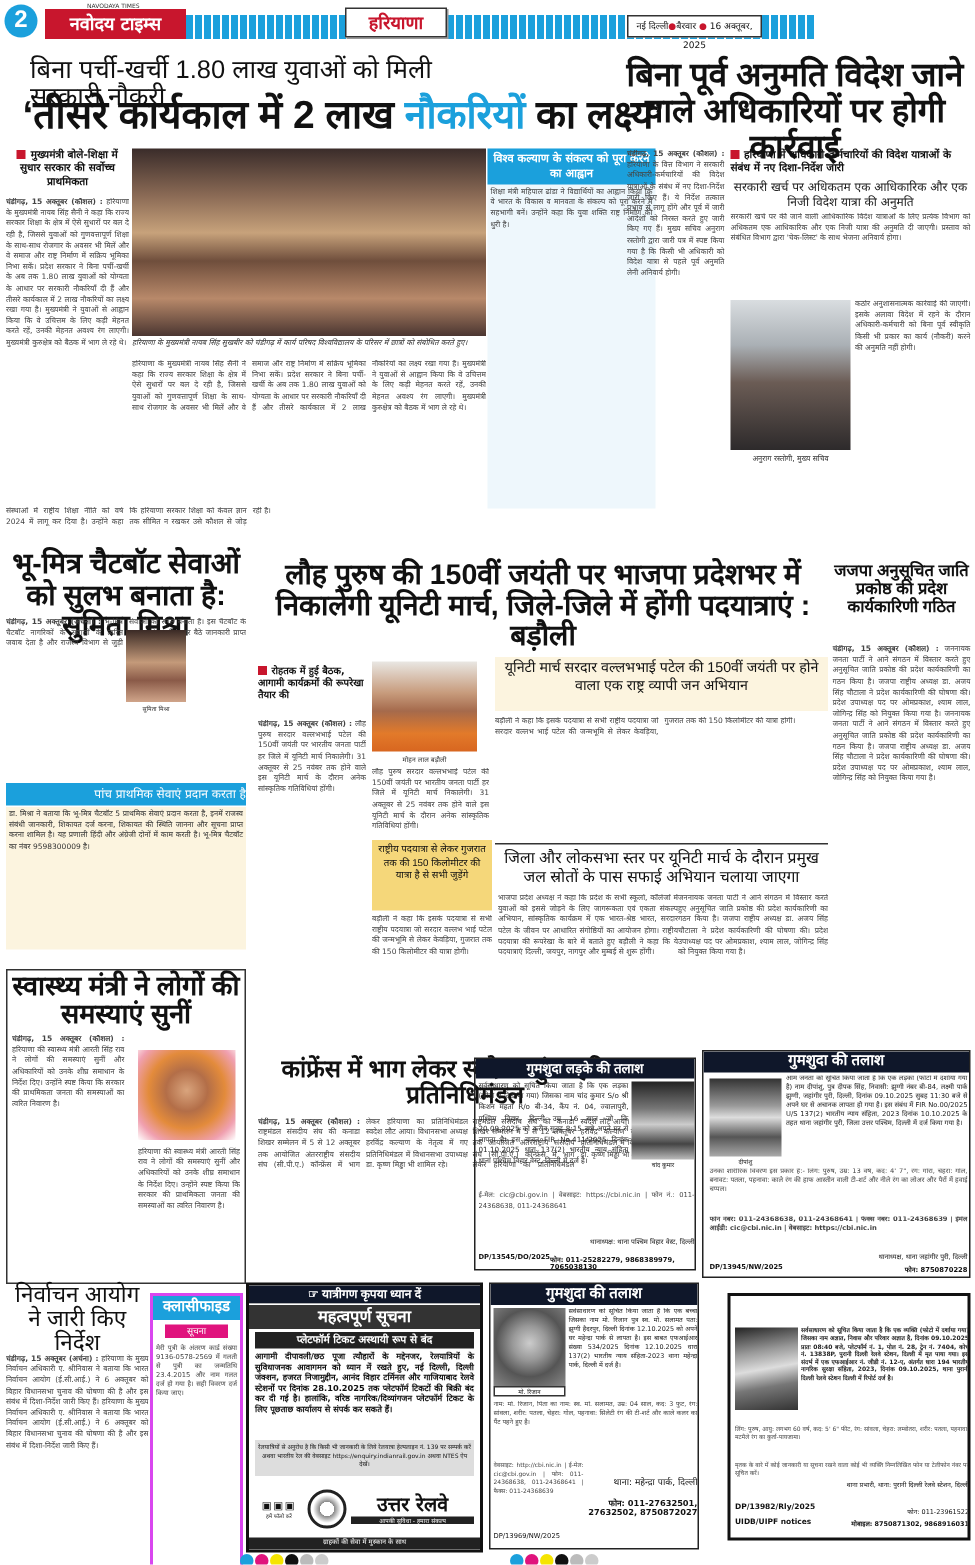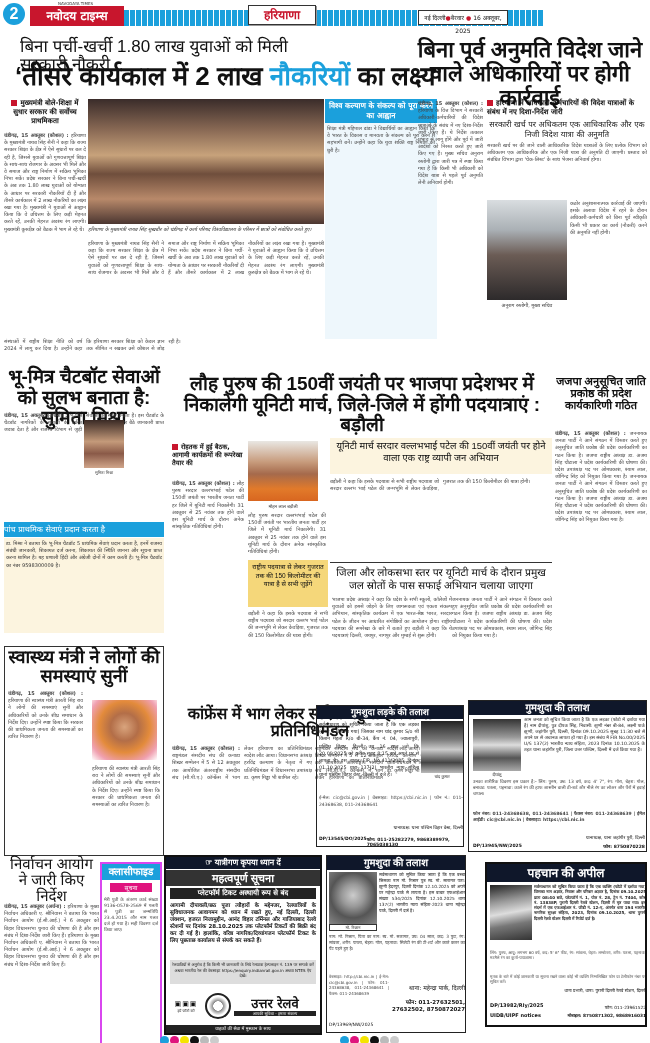--- a/index.html
+++ b/index.html
@@ -3,21 +3,21 @@
 <meta charset="utf-8">
 <style>
 *{box-sizing:border-box;margin:0;padding:0}
 body{width:650px;height:1043px;background:#fff;font-family:"DejaVu Sans",sans-serif;color:#111;position:relative;overflow:hidden}
 .abs{position:absolute}
 .masthead{left:0;top:0;width:650px;height:34px}
 .pgnum{left:3px;top:3px;width:22px;height:22px;border-radius:50%;background:#1ba0dc;color:#fff;font:bold 16px "Liberation Sans",sans-serif;text-align:center;line-height:22px}
 .logo-box{left:30px;top:6px;width:94px;height:20px;background:#c8162d;color:#fff;font:bold 12px "DejaVu Sans",sans-serif;text-align:center;line-height:20px}
 .logo-tag{left:58px;top:1px;font-size:4px;color:#333}
 .stripe{left:124px;top:10px;width:420px;height:16px;background:repeating-linear-gradient(90deg,#1ba0dc 0 5px,#fff 5px 6px)}
-.section-tab{left:248px;top:5px;width:68px;height:20px;background:#fff;border:1px solid #333;box-shadow:1px 1px 0 #999;color:#c8162d;font:bold 12px "DejaVu Sans",sans-serif;text-align:center;line-height:18px}
+.section-tab{left:230px;top:5px;width:68px;height:20px;background:#fff;border:1px solid #333;box-shadow:1px 1px 0 #999;color:#c8162d;font:bold 12px "DejaVu Sans",sans-serif;text-align:center;line-height:18px}
 .dateline{left:418px;top:10px;width:90px;height:15px;background:#fff;border:1px solid #333;font-size:6px;text-align:center;line-height:13px}
 .dateline .dot{color:#c8162d}
 .hl{font-family:"Liberation Sans",sans-serif;font-weight:bold;line-height:1.08;transform-origin:0 0}
 .blue{color:#1ba0dc}
 .red-sq{display:inline-block;width:6px;height:6px;background:#c8162d;margin-right:3px;vertical-align:middle}
 .body-text{font-size:5px;line-height:7.2px;color:#444;text-align:justify;overflow:hidden}
 .photo{background:linear-gradient(160deg,#6b4b3a,#b88a63 40%,#4a3d3a 70%,#7d5d4f);overflow:hidden}
 .boxhead{background:#0f172a;color:#fff;text-align:center;font-family:"Liberation Sans",sans-serif;font-weight:bold}
 .ad{border:1px solid #222;overflow:hidden}
 .cmyk span{display:inline-block;width:9px;height:9px;border-radius:50%;margin-right:1px}
@@ -55,21 +55,21 @@
 <div class="abs" style="left:487px;top:120px;width:160px;font-size:8px;line-height:10px;text-align:center;color:#222">सरकारी खर्च पर अधिकतम एक आधिकारिक और एक निजी विदेश यात्रा की अनुमति</div>
 <div class="abs body-text" style="left:487px;top:142px;width:160px;height:28px">सरकारी खर्च पर की जाने वाली आधिकारिक विदेश यात्राओं के लिए प्रत्येक विभाग को अधिकतम एक आधिकारिक और एक निजी यात्रा की अनुमति दी जाएगी। प्रस्ताव को संबंधित विभाग द्वारा 'चेक-लिस्ट' के साथ भेजना अनिवार्य होगा।</div>
 <div class="abs photo" style="left:487px;top:200px;width:80px;height:100px;background:linear-gradient(180deg,#d9dde0,#aab0b5 30%,#6b5c55 55%,#2d2a2b 100%)"></div>
 <div class="abs" style="left:487px;top:302px;width:80px;font-size:5px;text-align:center;color:#333">अनुराग रस्तोगी, मुख्य सचिव</div>
 <div class="abs body-text" style="left:570px;top:200px;width:77px;height:160px">कठोर अनुशासनात्मक कार्रवाई की जाएगी। इसके अलावा विदेश में रहने के दौरान अधिकारी-कर्मचारी को बिना पूर्व स्वीकृति किसी भी प्रकार का कार्य (नौकरी) करने की अनुमति नहीं होगी।</div>
 
 <div class="abs hl" style="left:4px;top:367px;width:160px;font-size:19px;text-align:center">भू-मित्र चैटबॉट सेवाओं को सुलभ बनाता है: सुमिता मिश्रा</div>
 <div class="abs body-text" style="left:4px;top:412px;width:160px;height:105px;column-count:2;column-gap:4px"><b>चंडीगढ़, 15 अक्तूबर (अर्चना) :</b> <span>भू-मित्र चैटबॉट नागरिकों के सवालों के त्वरित जवाब देता है और राजस्व विभाग से जुड़ी सेवाओं को सरल बनाता है। इस चैटबॉट के माध्यम से नागरिक घर बैठे जानकारी प्राप्त कर सकते हैं।</span></div>
 <div class="abs photo" style="left:84px;top:420px;width:40px;height:48px;background:linear-gradient(180deg,#3a2a25,#c49a7a 45%,#8a5a48 70%,#d0a58a)"></div>
 <div class="abs" style="left:84px;top:470px;width:40px;font-size:4px;text-align:center;color:#333">सुमिता मिश्रा</div>
-<div class="abs" style="left:4px;top:522px;width:160px;height:15px;background:#1ba0dc;color:#fff;font-size:8px;text-align:left;line-height:15px">पांच प्राथमिक सेवाएं प्रदान करता है</div>
+<div class="abs" style="left:4px;top:522px;width:160px;height:15px;background:#1ba0dc;color:#fff;font-size:8px;text-align:right;line-height:15px">पांच प्राथमिक सेवाएं प्रदान करता है</div>
 <div class="abs body-text" style="left:4px;top:538px;width:160px;height:95px;background:#fcf4df;padding:2px;color:#333">डा. मिश्रा ने बताया कि भू-मित्र चैटबॉट 5 प्राथमिक सेवाएं प्रदान करता है, इनमें राजस्व संबंधी जानकारी, शिकायत दर्ज करना, शिकायत की स्थिति जानना और सूचना प्राप्त करना शामिल है। यह प्रणाली हिंदी और अंग्रेजी दोनों में काम करती है। भू-मित्र चैटबॉट का नंबर 9598300009 है।</div>
 
 <div class="abs" style="left:4px;top:646px;width:160px;height:210px;border:1px solid #333"></div>
 <div class="abs hl" style="left:8px;top:648px;width:152px;font-size:18px;text-align:center">स्वास्थ्य मंत्री ने लोगों की समस्याएं सुनीं</div>
 <div class="abs body-text" style="left:8px;top:690px;width:75px;height:162px"><b>चंडीगढ़, 15 अक्तूबर (कौशल) :</b> <span>हरियाणा की स्वास्थ्य मंत्री आरती सिंह राव ने लोगों की समस्याएं सुनीं और अधिकारियों को उनके शीघ्र समाधान के निर्देश दिए। उन्होंने स्पष्ट किया कि सरकार की प्राथमिकता जनता की समस्याओं का त्वरित निवारण है।</span></div>
 <div class="abs photo" style="left:92px;top:700px;width:65px;height:60px;background:radial-gradient(circle at 50% 45%,#d9a47d 0,#b36e48 30%,#e38b3b 55%,#f0a0b0 80%,#fff 100%)"></div>
 <div class="abs body-text" style="left:92px;top:765px;width:68px;height:88px">हरियाणा की स्वास्थ्य मंत्री आरती सिंह राव ने लोगों की समस्याएं सुनीं और अधिकारियों को उनके शीघ्र समाधान के निर्देश दिए। उन्होंने स्पष्ट किया कि सरकार की प्राथमिकता जनता की समस्याओं का त्वरित निवारण है।</div>
 
 <div class="abs hl" style="left:172px;top:374px;width:380px;font-size:19px;text-align:center">लौह पुरुष की 150वीं जयंती पर भाजपा प्रदेशभर में निकालेगी यूनिटी मार्च, जिले-जिले में होंगी पदयात्राएं : बड़ौली</div>
 <div class="abs" style="left:172px;top:443px;width:72px;font-size:6.5px;font-weight:bold;line-height:8px"><span class="red-sq"></span><span>रोहतक में हुई बैठक, आगामी कार्यक्रमों की रूपरेखा तैयार की</span></div>
@@ -155,21 +155,20 @@
   <div style="position:absolute;left:2px;top:68px;width:48px;font-size:4px;text-align:center;background:#fff;border:1px solid #333">मो. रिजान</div>
   <div class="body-text" style="position:absolute;left:52px;top:16px;width:86px;height:60px;font-size:4.3px;line-height:6px;color:#222">सर्वसाधारण को सूचित किया जाता है कि एक बच्चा जिसका नाम मो. रिजान पुत्र स्व. मो. सलामत पता: झुग्गी हैदरपुर, दिल्ली दिनांक 12.10.2025 को अपने घर महेन्द्रा पार्क से लापता है। इस बाबत एफआईआर संख्या 534/2025 दिनांक 12.10.2025 धारा 137(2) भारतीय न्याय संहिता-2023 थाना महेन्द्रा पार्क, दिल्ली में दर्ज है।</div>
   <div class="body-text" style="position:absolute;left:2px;top:78px;width:136px;height:36px;font-size:4.3px;line-height:6px">नाम: मो. रिजान, पिता का नाम: स्व. मो. सलामत, उम्र: 04 साल, कद: 3 फुट, रंग: सांवला, शरीर: पतला, चेहरा: गोल, पहनावा: सिलेटी रंग की टी-शर्ट और काले कलर का पैंट पहने हुए है।</div>
   <div class="body-text" style="position:absolute;left:2px;top:118px;width:60px;height:40px;font-size:4px;line-height:5.5px">वेबसाइट: http://cbi.nic.in | ई-मेल: cic@cbi.gov.in | फोन: 011-24368638, 011-24368641 | फैक्स: 011-24368639</div>
   <div style="position:absolute;left:62px;top:128px;width:76px;font-size:6px;text-align:right">थाना: महेन्द्रा पार्क, दिल्ली</div>
   <div style="position:absolute;left:62px;top:142px;width:76px;font-size:5.5px;font-weight:bold;text-align:right">फोन: 011-27632501, 27632502, 8750872027</div>
   <div style="position:absolute;left:2px;top:166px;width:80px;font-size:4.5px">DP/13969/NW/2025</div>
 </div>
 
 <div class="abs ad" style="left:485px;top:862px;width:162px;height:165px;border:2px solid #111">
-  <div class="boxhead" style="font-size:12px;height:18px;line-height:18px">पहचान की अपील</div>
   <div class="photo" style="position:absolute;left:3px;top:21px;width:42px;height:55px;background:linear-gradient(170deg,#222,#999 30%,#ddd 50%,#777 70%,#333)"></div>
   <div class="body-text" style="position:absolute;left:47px;top:20px;width:112px;height:64px;font-size:4px;line-height:5.3px;color:#222;font-weight:bold">सर्वसाधारण को सूचित किया जाता है कि एक व्यक्ति (फोटो में दर्शाया गया) जिसका नाम अज्ञात, निवास और परिवार अज्ञात है, दिनांक 09.10.2025 प्रातः 08:40 बजे, प्लेटफॉर्म नं. 1, पोल नं. 28, ट्रेन नं. 7404, कोच नं. 13838P, पुरानी दिल्ली रेलवे स्टेशन, दिल्ली में मृत पाया गया। इस संदर्भ में एक एफआईआर नं. जीडी नं. 12-ए, अंतर्गत धारा 194 भारतीय नागरिक सुरक्षा संहिता, 2023, दिनांक 09.10.2025, थाना पुरानी दिल्ली रेलवे स्टेशन दिल्ली में रिपोर्ट दर्ज है।</div>
   <div class="body-text" style="position:absolute;left:3px;top:86px;width:156px;height:22px;font-size:4px;line-height:5.3px">लिंग: पुरुष, आयु: लगभग 60 वर्ष, कद: 5' 6" फीट, रंग: सांवला, चेहरा: लम्बोतरा, शरीर: पतला, पहनावा: मटमैले रंग का कुर्ता-पायजामा।</div>
   <div class="body-text" style="position:absolute;left:3px;top:110px;width:156px;height:12px;font-size:4px;line-height:5.3px">मृतक के बारे में कोई जानकारी या सूचना रखने वाला कोई भी व्यक्ति निम्नलिखित फोन या टेलीफोन नंबर पर सूचित करें।</div>
   <div style="position:absolute;left:60px;top:124px;width:99px;font-size:4.3px;text-align:right;line-height:6px">थाना प्रभारी, थाना: पुरानी दिल्ली रेलवे स्टेशन, दिल्ली</div>
   <div style="position:absolute;left:3px;top:138px;width:60px;font-size:5px;font-weight:bold">DP/13982/Rly/2025</div>
   <div style="position:absolute;left:3px;top:148px;width:60px;font-size:5px;font-weight:bold">UIDB/UIPF notices</div>
   <div style="position:absolute;left:70px;top:140px;width:89px;font-size:4.3px;text-align:right">फोन: 011-23961522</div>
   <div style="position:absolute;left:70px;top:148px;width:89px;font-size:4.3px;text-align:right;font-weight:bold">मोबाइल: 8750871302, 9868916031</div>
 </div>

